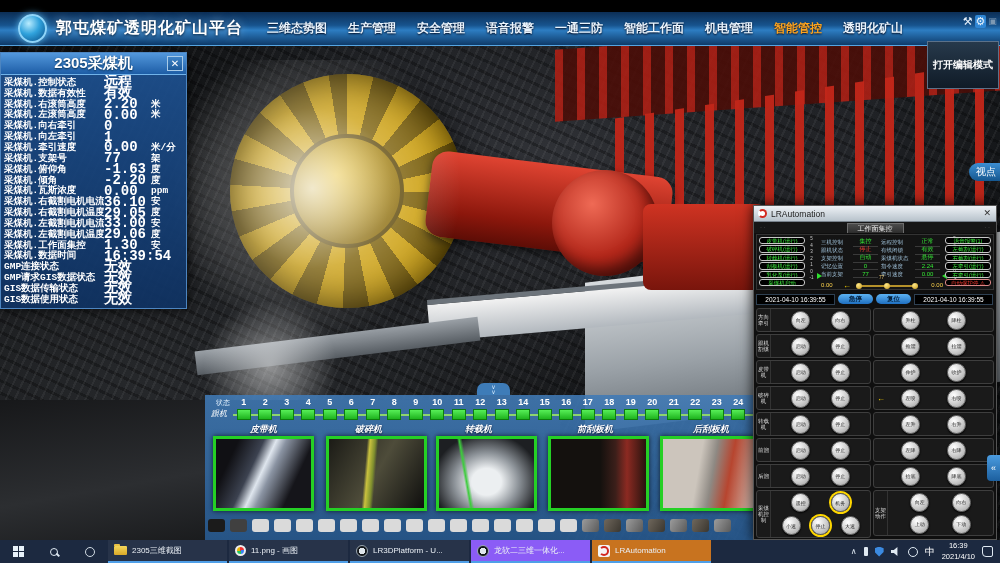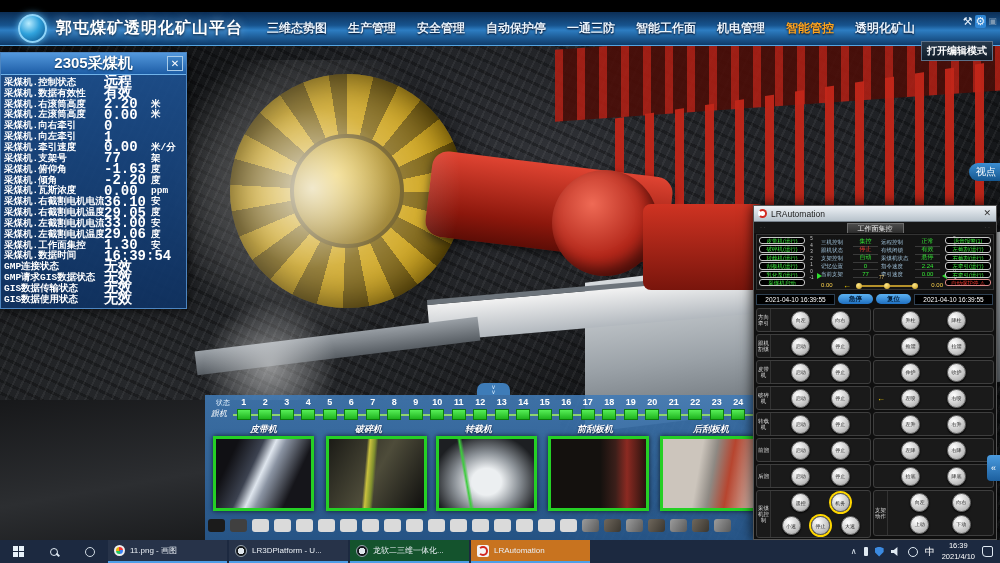--- a/index.html
+++ b/index.html
@@ -27,23 +27,23 @@
   .nav-brand { font-size:16px; font-weight:bold; color:#fff; margin-left:9px; letter-spacing:1px;
     text-shadow:0 1px 3px #001a33, 0 0 9px rgba(200,230,255,.5); white-space:nowrap; }
   .nav-items { display:flex; gap:21px; margin-left:24px; }
   .nav-item { font-size:12px; font-weight:bold; color:#eaf4fd; text-shadow:0 1px 2px #001; cursor:pointer; white-space:nowrap; }
   .nav-item.active { color:#ffa51e; }
   .nav-tools { position:absolute; right:3px; top:3px; display:flex; gap:2px; align-items:center; }
   .nav-tool { font-size:11px; color:#e8f2fb; line-height:13px; cursor:pointer; }
   .nav-tool.gear { background:#2f86d4; border-radius:2px; padding:0 1px; }
   .nav-tool.dim { color:#7e99b3; font-size:9px; }
 
-  .edit-btn { position:absolute; top:41px; right:7px; z-index:8; cursor:pointer;
+  .edit-btn { position:absolute; top:41px; right:1px; z-index:8; cursor:pointer;
     background:linear-gradient(#27394b,#101b27); border:1px solid #5c7countryside189; border:1px solid #5c7189;
-    color:#fff; font-size:10px; font-weight:bold; padding:2px 5px; }
+    color:#fff; font-size:10px; font-weight:bold; padding:16px 5px; }
   .viewpoint { position:absolute; right:0; top:163px; z-index:3; cursor:pointer;
     background:linear-gradient(#3c8ed2,#15578f); color:#fff; font-size:10px;
     padding:2px 4px 2px 7px; border-radius:9px 0 0 9px; }
 
   
   #scene { position:absolute; left:0; top:12px; width:1000px; height:528px; z-index:0; overflow:hidden;
     background:
       radial-gradient(ellipse at 15% 70%, #26282b 0%, transparent 50%),
       radial-gradient(ellipse at 55% 30%, #323439 0%, transparent 45%),
       linear-gradient(100deg,#0c0d0e,#1a1c1f 35%,#0e0f11 60%,#202226 80%,#101214); }
@@ -205,21 +205,21 @@
   .tb-sys { width:36px; display:flex; align-items:center; justify-content:center; cursor:pointer; }
   .win-icon { width:11px; height:11px; display:grid; grid-template-columns:5px 5px; gap:1px; }
   .win-icon i { background:#e8f2fb; }
   .search-icon { width:8px; height:8px; border:1.5px solid #dfe9f2; border-radius:50%; position:relative; }
   .search-icon::after { content:''; position:absolute; width:4px; height:1.5px; background:#dfe9f2;
     transform:rotate(45deg); right:-3px; bottom:-1px; }
   .cortana-icon { width:10px; height:10px; border:1.5px solid #cfd9e2; border-radius:50%; }
   .tb-apps { display:flex; }
   .tb-app { width:119px; display:flex; align-items:center; gap:5px; padding:0 6px; margin-right:2px;
     border-bottom:2px solid #4f9fe8; background:rgba(255,255,255,.05); cursor:pointer; }
-  .tb-app.active { background:#14532d; }
+  .tb-app.active { background:#8b5cf6; }
   .tb-app.alert { background:#c8731f; }
   .tb-app-label { font-size:8px; color:#e9eef4; white-space:nowrap; overflow:hidden; }
   .icon-folder { width:13px; height:9px; flex:none; border-radius:1px; position:relative;
     background:linear-gradient(#f5d75b,#d9a928); }
   .icon-folder::before { content:''; position:absolute; left:0; top:-2px; width:6px; height:2px;
     background:#e9c245; border-radius:1px 1px 0 0; }
   .icon-paint { width:11px; height:11px; flex:none; border-radius:50%; border:2px solid #eee;
     background:conic-gradient(#e33 0 25%,#3b82f6 0 50%,#22c55e 0 75%,#eab308 0 100%); }
   .icon-unity { width:12px; height:12px; flex:none; border-radius:50%; border:1px solid #98a4ae;
     background:radial-gradient(circle,#dfe6ec 0 3px,#14181c 3px); }
@@ -263,21 +263,21 @@
   </div>
 
 
   <div class="nav">
     <div class="nav-logo"></div>
     <div class="nav-brand">郭屯煤矿透明化矿山平台</div>
     <div class="nav-items" id="nav-items">
         <div class="nav-item">三维态势图</div>
         <div class="nav-item">生产管理</div>
         <div class="nav-item">安全管理</div>
-        <div class="nav-item">自动保护停</div>
+        <div class="nav-item">语音报警</div>
         <div class="nav-item">一通三防</div>
         <div class="nav-item">智能工作面</div>
         <div class="nav-item">机电管理</div>
         <div class="nav-item active">智能管控</div>
         <div class="nav-item">透明化矿山</div>
       </div>
     <div class="nav-tools">
       <span class="nav-tool">⚒</span>
       <span class="nav-tool gear">⚙</span>
       <span class="nav-tool dim">▣</span>
@@ -768,20 +768,24 @@
         </div>
     </div>
     <div class="tb-sys">
       <div class="search-icon"></div>
     </div>
     <div class="tb-sys">
       <div class="cortana-icon"></div>
     </div>
     <div class="tb-apps" id="tb-apps">
         <div class="tb-app">
+          <div class="icon-folder"></div>
+          <span class="tb-app-label">2305三维截图</span>
+        </div>
+        <div class="tb-app">
           <div class="icon-paint"></div>
           <span class="tb-app-label">11.png - 画图</span>
         </div>
         <div class="tb-app">
           <div class="icon-unity"></div>
           <span class="tb-app-label">LR3DPlatform - U...</span>
         </div>
         <div class="tb-app active">
           <div class="icon-unity"></div>
           <span class="tb-app-label">龙软二三维一体化...</span>

